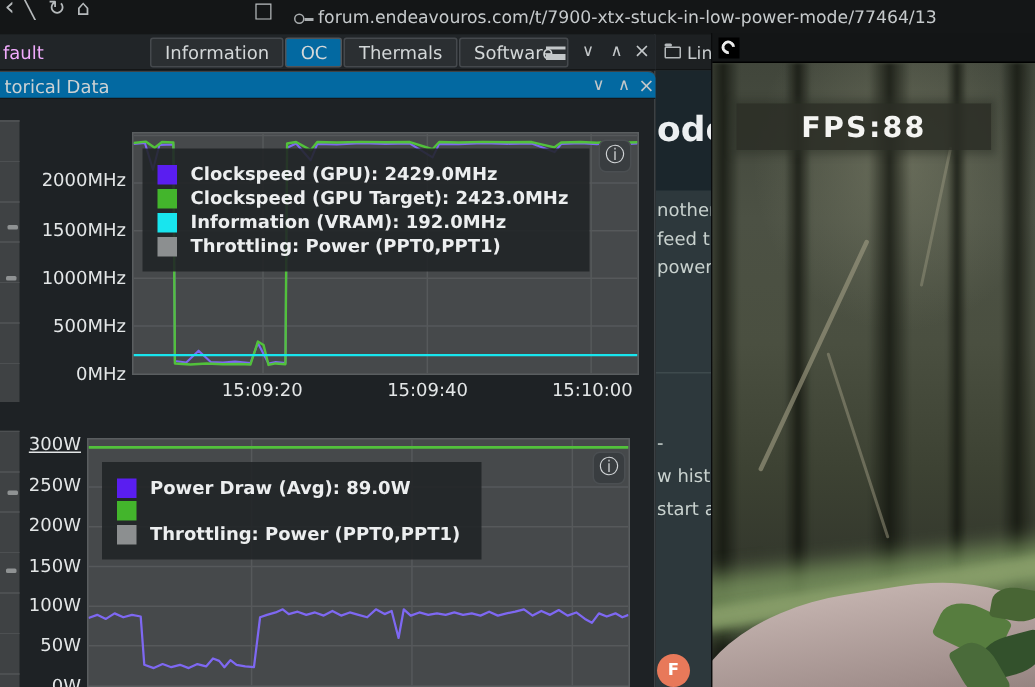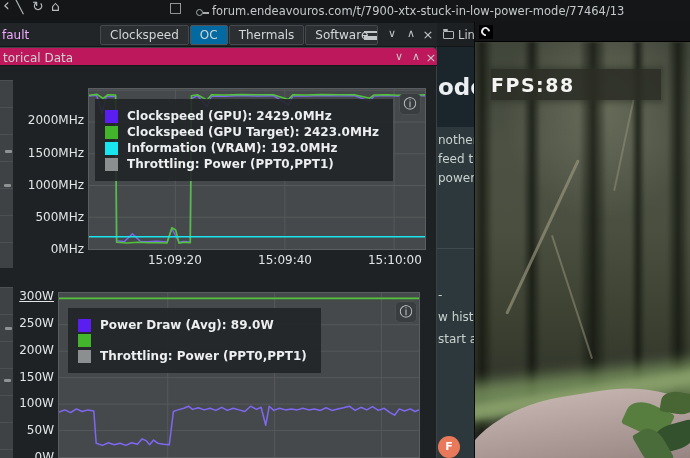--- a/index.html
+++ b/index.html
@@ -33,21 +33,21 @@
   #app{left:0;top:23px;width:437px;height:435px;background:#1e2225;border-right:1px solid #3c4144;}
   #app-tabbar{position:absolute;left:0;top:0;width:437px;height:24px;background:#212528;border-bottom:1px solid #141617;}
   #profile-frag{position:absolute;left:2px;top:5px;font-size:12px;color:#f0abfc;}
   #tabs{position:absolute;left:100px;top:2px;display:flex;gap:1px;}
   .tab{padding:2px 9px;font-size:12px;color:#d3d7d8;background:#2b2f32;border:1px solid #45494d;border-radius:2px;white-space:nowrap;}
   .tab.active{background:#0369a1;border-color:#505458;}
   .hamburger{position:absolute;left:364px;top:8px;width:13px;height:9px;border-top:2px solid #c3c7c9;border-bottom:2px solid #c3c7c9;}
   .hamburger:before{content:"";position:absolute;left:0;top:2.5px;width:13px;height:2px;background:#c3c7c9;}
   .winctl{position:absolute;top:4px;font-size:11px;color:#c3c7c9;width:14px;text-align:center;}
 
-  #hd-titlebar{position:absolute;left:0;top:24px;width:437px;height:19px;background:#be185d;border-top:1px solid #3f4346;border-bottom:1px solid #16181a;border-top-right-radius:5px;}
+  #hd-titlebar{position:absolute;left:0;top:24px;width:437px;height:19px;background:#0369a1;border-top:1px solid #3f4346;border-bottom:1px solid #16181a;border-top-right-radius:5px;}
   #hd-title{position:absolute;left:3px;top:3px;font-size:12px;color:#ced2d3;}
   .winctl2{position:absolute;top:2px;font-size:11px;color:#c3c7c9;width:14px;text-align:center;}
 
   .strip{position:absolute;width:13px;background:#3f4244;background-image:repeating-linear-gradient(180deg,#4d5052 0px,#4d5052 1px,transparent 1px,transparent 27px);}
   .strip-mark{position:absolute;background:#8f9293;width:7px;height:3px;border-radius:1px;}
 
   .plot{position:absolute;background:#46494b;border:1px solid #5a5e60;}
   .plot svg{display:block;}
   .ytick,.xtick{position:absolute;font-size:12px;color:#e3e6e7;white-space:nowrap;}
   .ytick{text-align:right;}
@@ -70,21 +70,21 @@
       radial-gradient(140px 160px at 58% 16%,rgba(130,133,110,0.55),rgba(0,0,0,0) 70%),
       linear-gradient(180deg,#41463b 0%,#4c5144 25%,#4a4f40 45%,#3d4233 65%,#30342a 85%,#272b22 100%);}
   .trunk{position:absolute;top:0;height:100%;filter:blur(1px);background:linear-gradient(90deg,rgba(18,21,14,0),rgba(18,21,14,0.78),rgba(18,21,14,0));}
   .streak{position:absolute;background:#9b9880;opacity:0.65;border-radius:2px;}
   #grass-band{position:absolute;left:-12px;top:330px;width:245px;height:38px;background:#7e9a62;filter:blur(7px);opacity:0.8;transform:rotate(-6deg);}
   #log{position:absolute;left:-18px;top:352px;width:255px;height:115px;transform:rotate(-9deg);border-radius:45% 40% 20% 20%/60% 50% 20% 20%;
     background:linear-gradient(180deg,#c2b1ad 0%,#a18f8c 55%,#7d6e6b 100%);}
   #log-moss{position:absolute;left:-18px;top:346px;width:250px;height:14px;transform:rotate(-9deg);background:#8aa06b;filter:blur(3px);opacity:0.85;}
   .leaf{position:absolute;border-radius:50% 10% 50% 10%;}
   #fps-banner{position:absolute;left:16px;top:27px;width:170px;height:31px;background:rgba(43,46,38,0.88);
-    box-shadow:0 0 5px 3px rgba(43,46,38,0.45);display:flex;align-items:center;justify-content:flex-start;}
+    box-shadow:0 0 5px 3px rgba(43,46,38,0.45);display:flex;align-items:center;justify-content:center;}
   #fps-label{font-size:19px;font-weight:bold;color:#f4f4f2;letter-spacing:1.5px;}
 </style>
 </head>
 <body>
 
 <div id="screen">
 
   <div id="toolbar" class="abs">
     <span class="tb-icon" style="left:3px;top:-2px;font-size:17px;">‹</span>
     <span class="tb-icon" style="left:15px;top:-1px;">╲</span>
@@ -114,21 +114,21 @@
         <div class="forum-line">w histo</div>
         <div class="forum-line">start a</div>
       </div>
     <div id="forum-avatar" style="background: rgb(232, 121, 90);">F</div>
   </div>
 
   <div id="app" class="abs">
     <div id="app-tabbar">
       <span id="profile-frag">fault</span>
       <div id="tabs">
-          <div class="tab">Clockspeed</div>
+          <div class="tab">Information</div>
           <div class="tab active">OC</div>
           <div class="tab">Thermals</div>
           <div class="tab">Software</div>
         </div>
       <span class="hamburger"></span>
       <span class="winctl" style="left:385px;">∨</span>
       <span class="winctl" style="left:404px;">∧</span>
       <span class="winctl" style="left:421px;font-size:13px;">×</span>
     </div>
 

